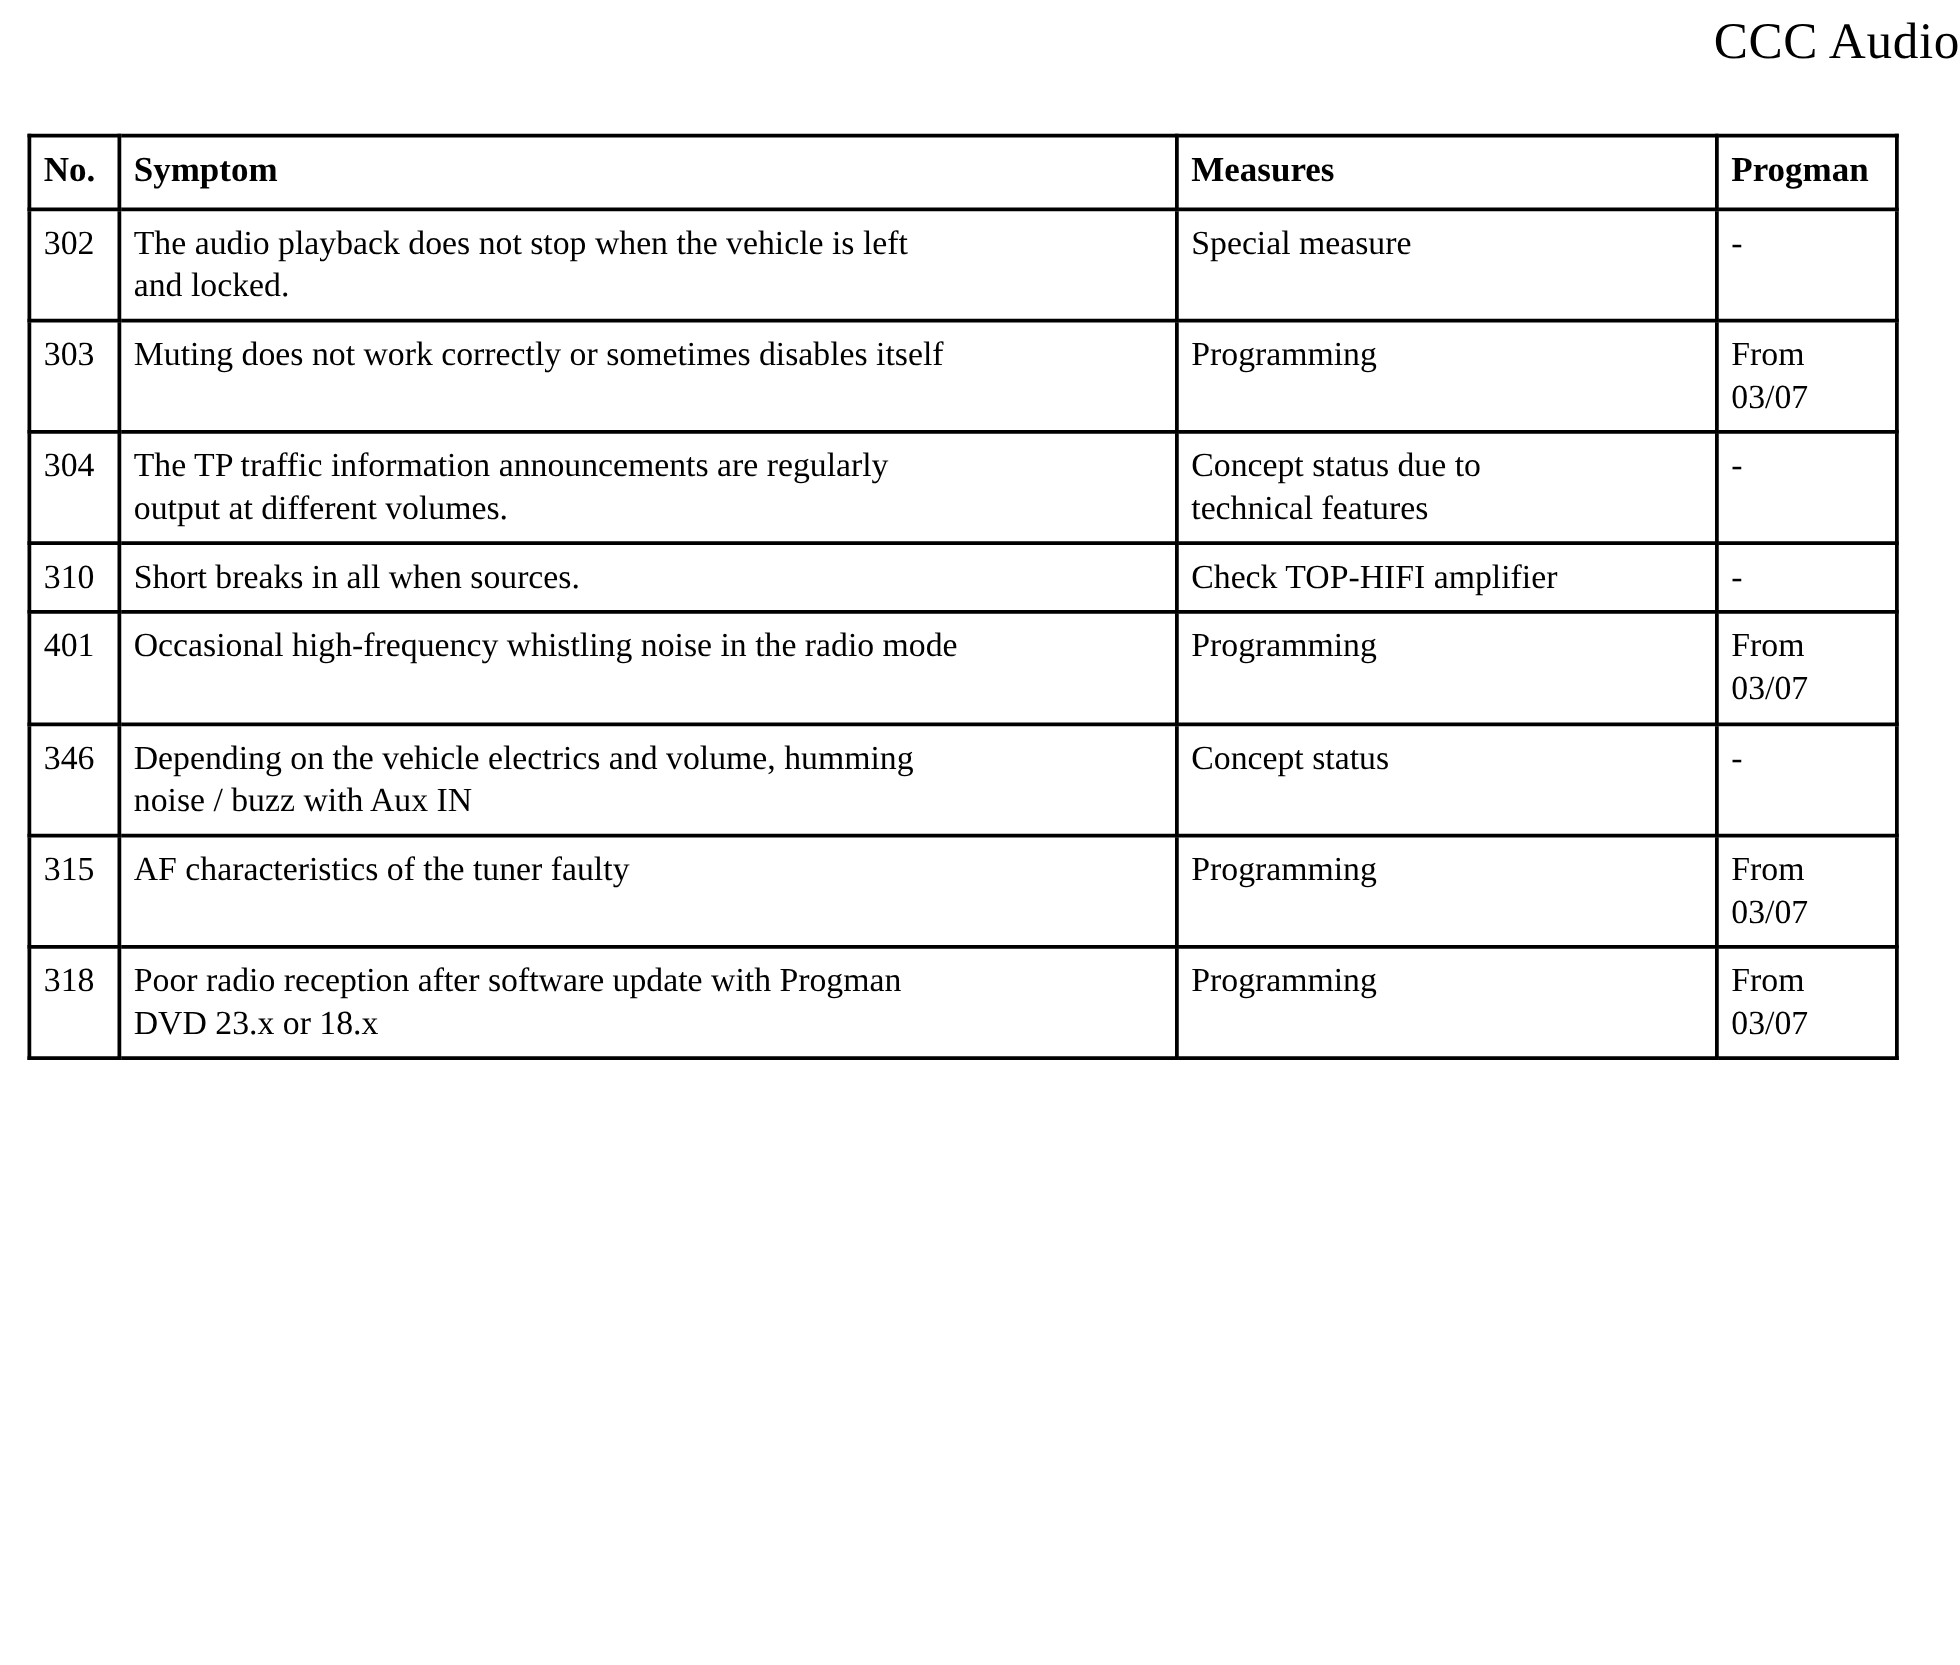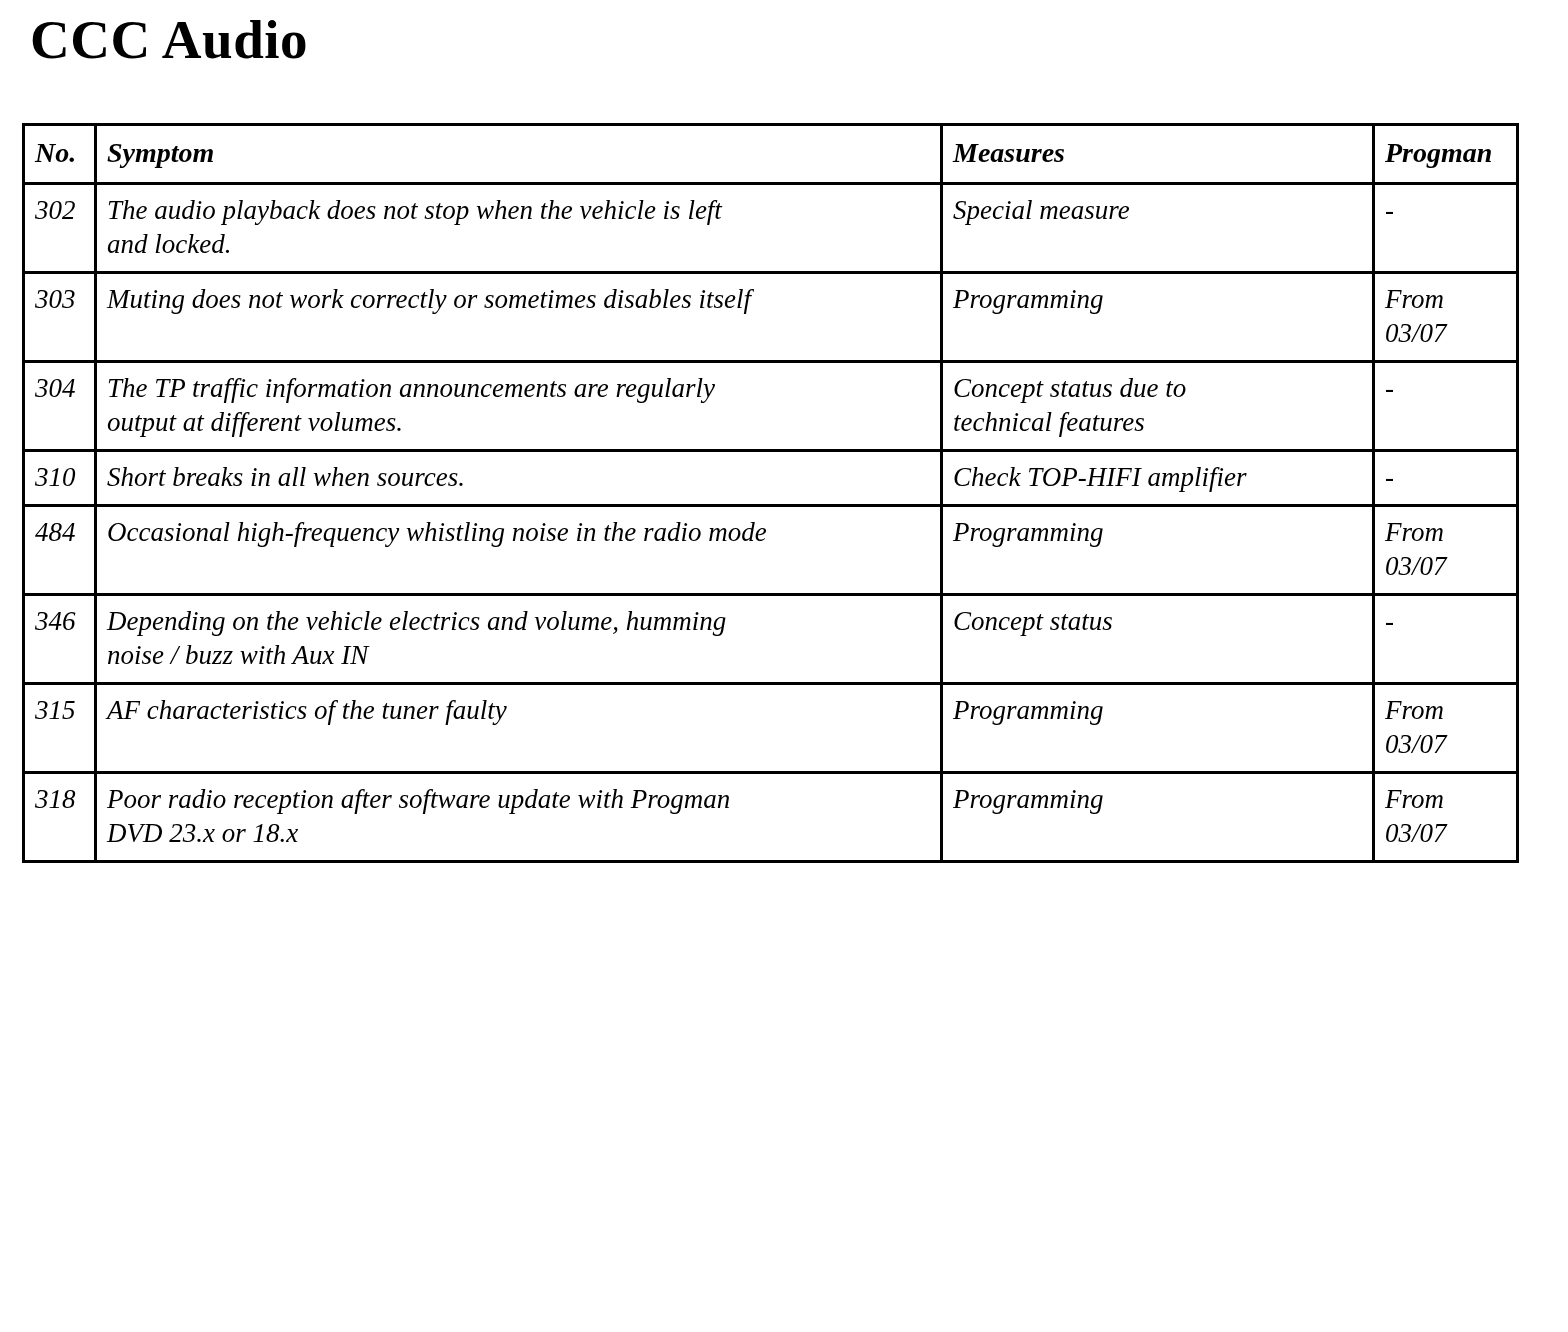--- a/index.html
+++ b/index.html
@@ -16,33 +16,33 @@
   }
   .page {
     position: relative;
     width: 1568px;
     height: 1332px;
     box-sizing: border-box;
     padding: 0;
   }
   .doc-title {
     font-family: "Liberation Serif", serif;
-    font-weight: bold;
-    font-size: 55px;
+    font-weight: normal;
+    font-size: 41px;
     line-height: 1.1;
     margin: 10px 0 0 30px;
     letter-spacing: 0.5px;
+    text-align: right;
   }
   table.fault-table {
     border-collapse: collapse;
     table-layout: fixed;
     width: 1494px;
     margin: 52px 0 0 22px;
     border: 3px solid #000;
-    font-style: italic;
   }
   table.fault-table td, table.fault-table th {
     border: 3px solid #000;
     vertical-align: top;
     padding: 8px 10px 10px 10px;
     font-size: 27px;
     line-height: 1.26;
     font-family: "Liberation Serif", serif;
     text-align: left;
   }
@@ -107,21 +107,21 @@
 technical features</td>
         <td class="multiline">-</td>
       </tr>
       <tr>
         <td class="cell-no">310</td>
         <td class="multiline">Short breaks in all when sources.</td>
         <td class="multiline">Check TOP-HIFI amplifier</td>
         <td class="multiline">-</td>
       </tr>
       <tr>
-        <td class="cell-no">484</td>
+        <td class="cell-no">401</td>
         <td class="multiline">Occasional high-frequency whistling noise in the radio mode</td>
         <td class="multiline">Programming</td>
         <td class="multiline">From
 03/07</td>
       </tr>
       <tr>
         <td class="cell-no">346</td>
         <td class="multiline">Depending on the vehicle electrics and volume, humming
 noise / buzz with Aux IN</td>
         <td class="multiline">Concept status</td>

